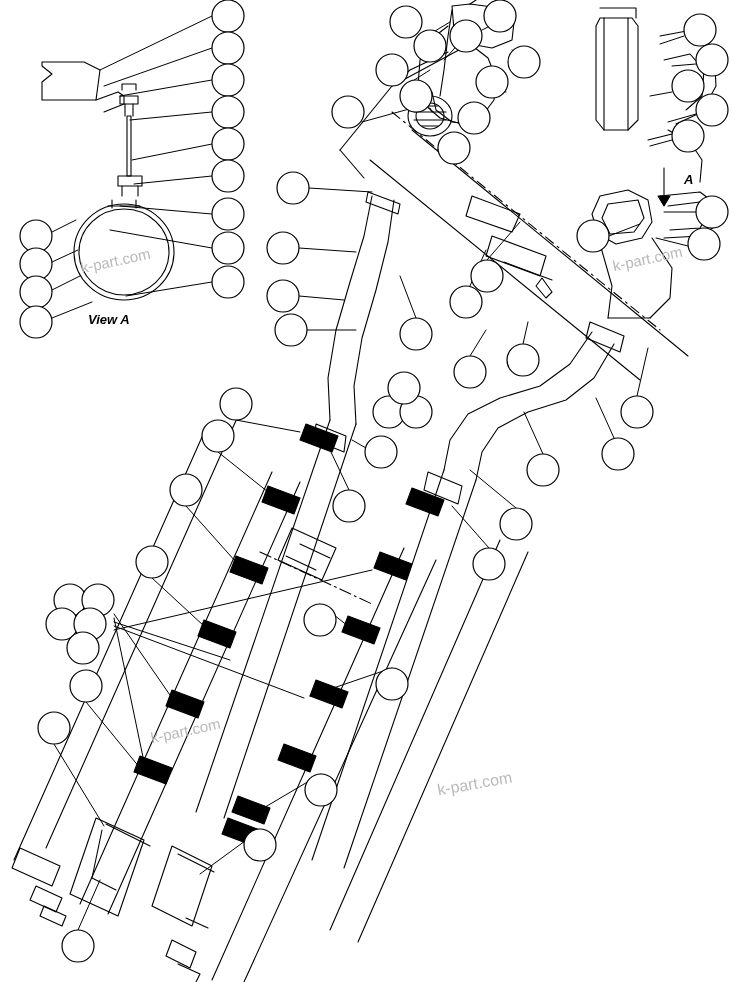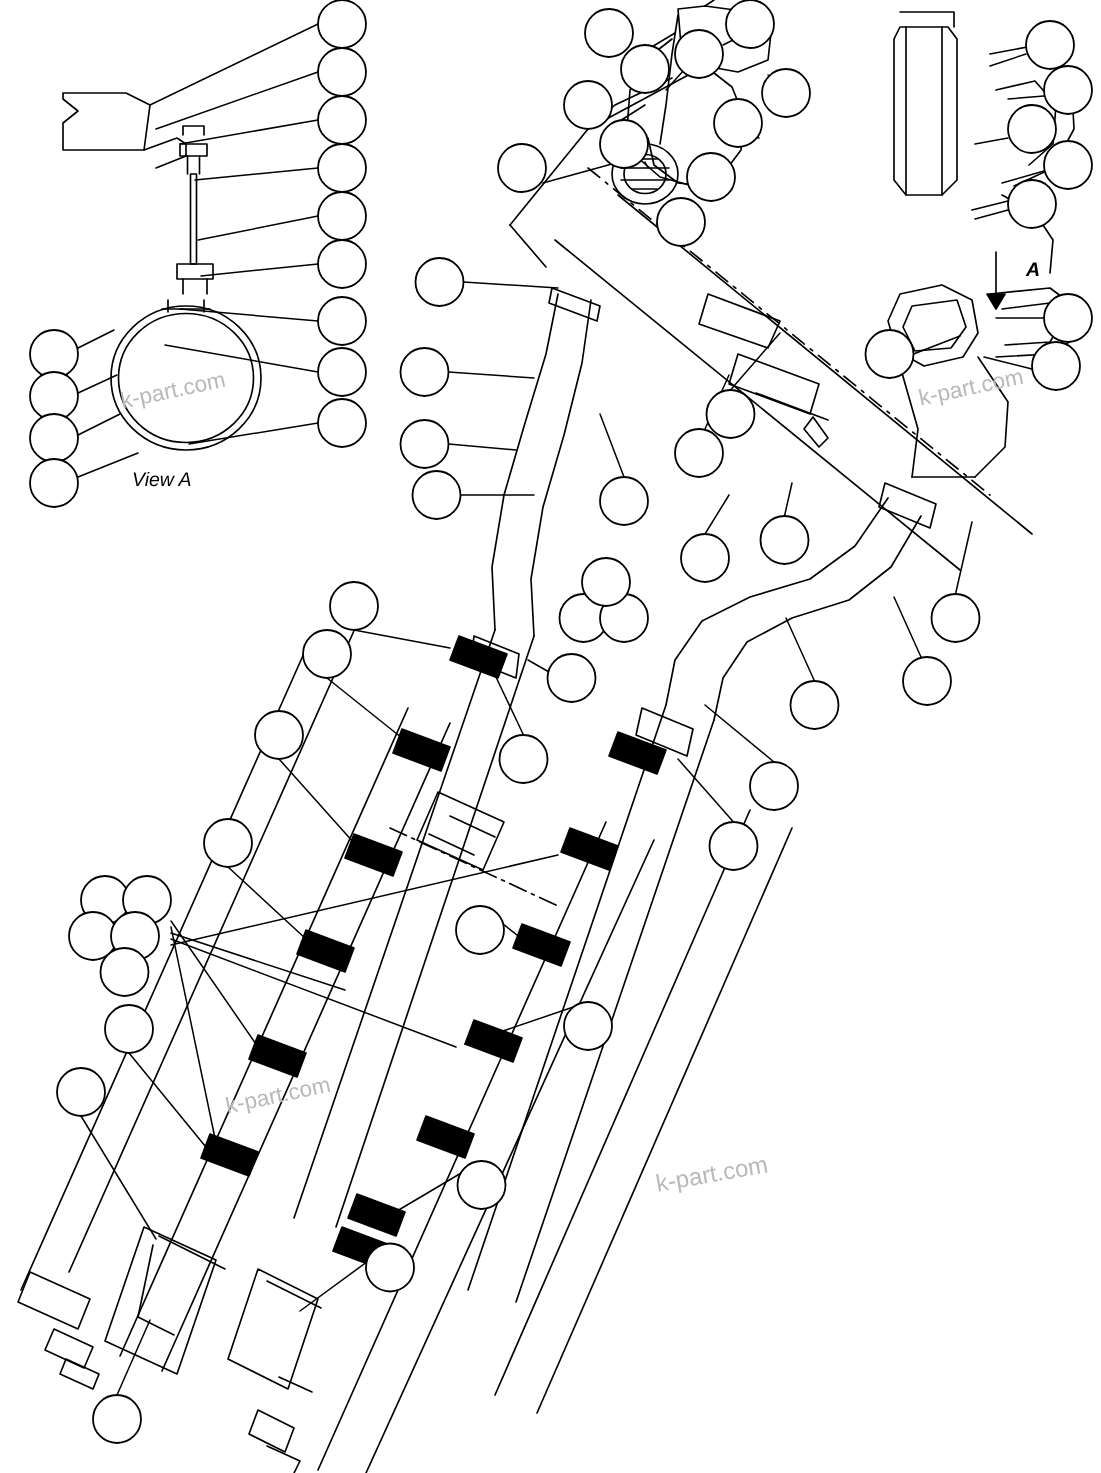--- a/index.html
+++ b/index.html
@@ -26,21 +26,21 @@
     position: absolute;
     color: #b9b9b9;
     font-size: 15px;
     font-family: "Liberation Sans", sans-serif;
     white-space: nowrap;
     pointer-events: none;
     user-select: none;
   }
   .viewlabel {
     position: absolute;
-    font-weight: normal;
+    font-weight: bold;
     font-size: 13px;
     font-style: italic;
     color: #000;
     font-family: "Liberation Sans", sans-serif;
   }
   .sectletter {
     position: absolute;
     font-weight: bold;
     font-size: 13px;
     font-style: italic;

